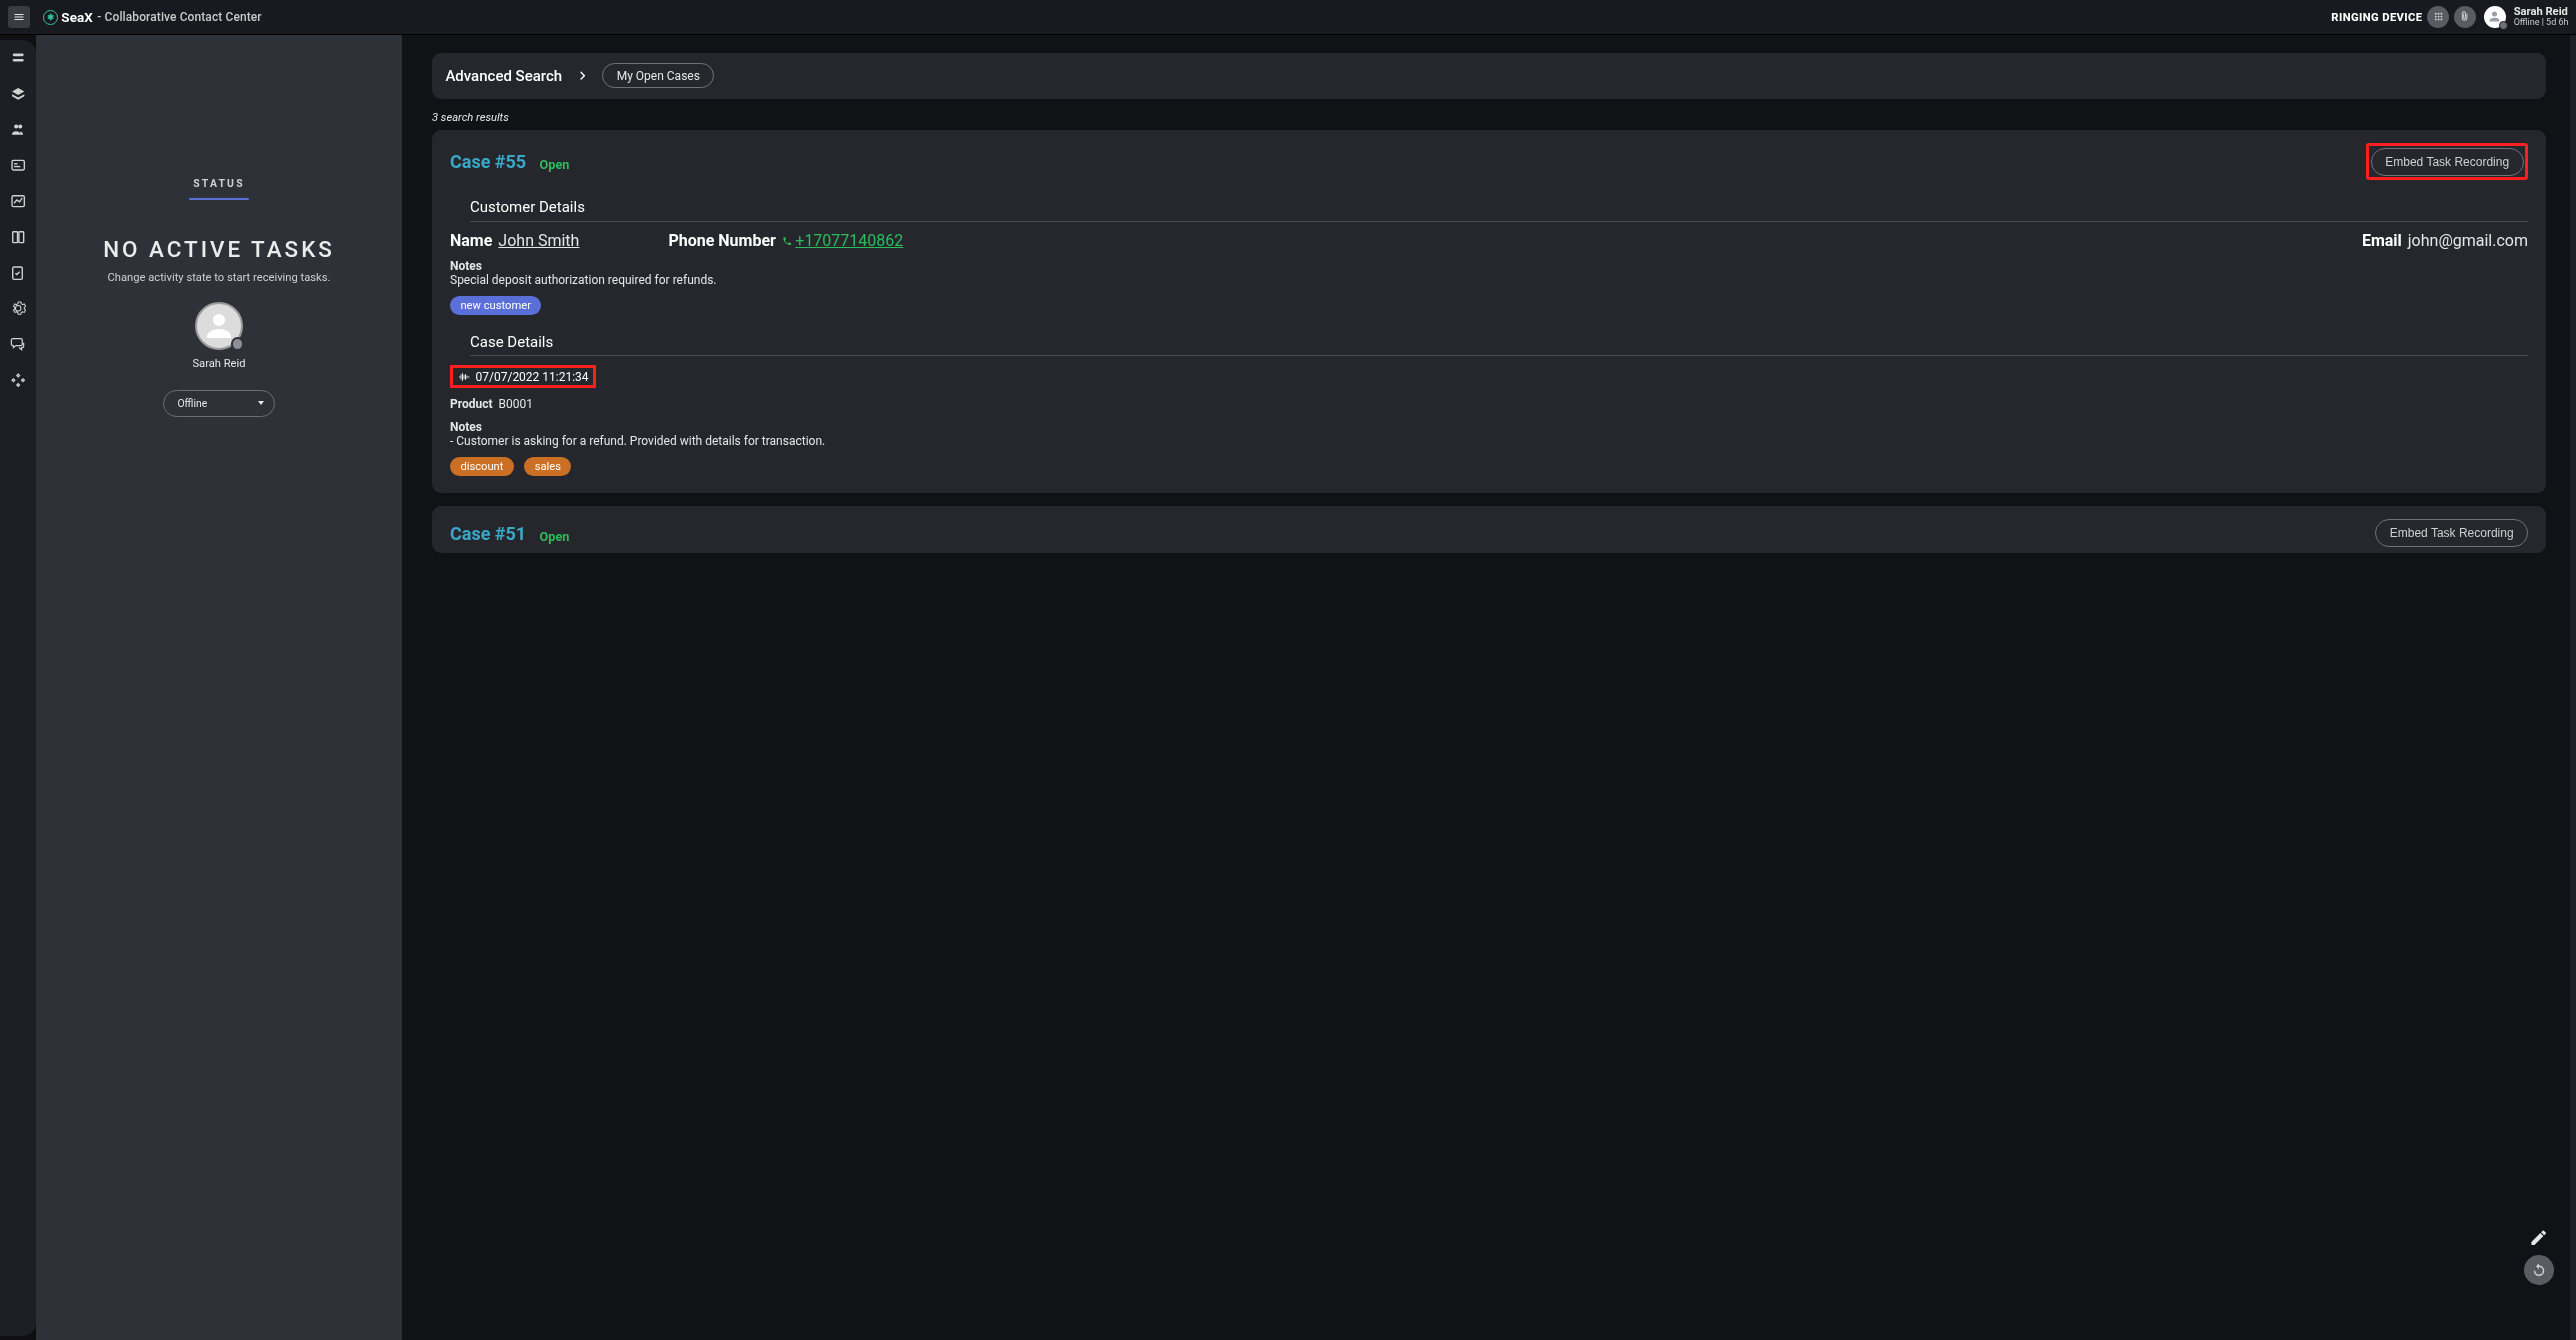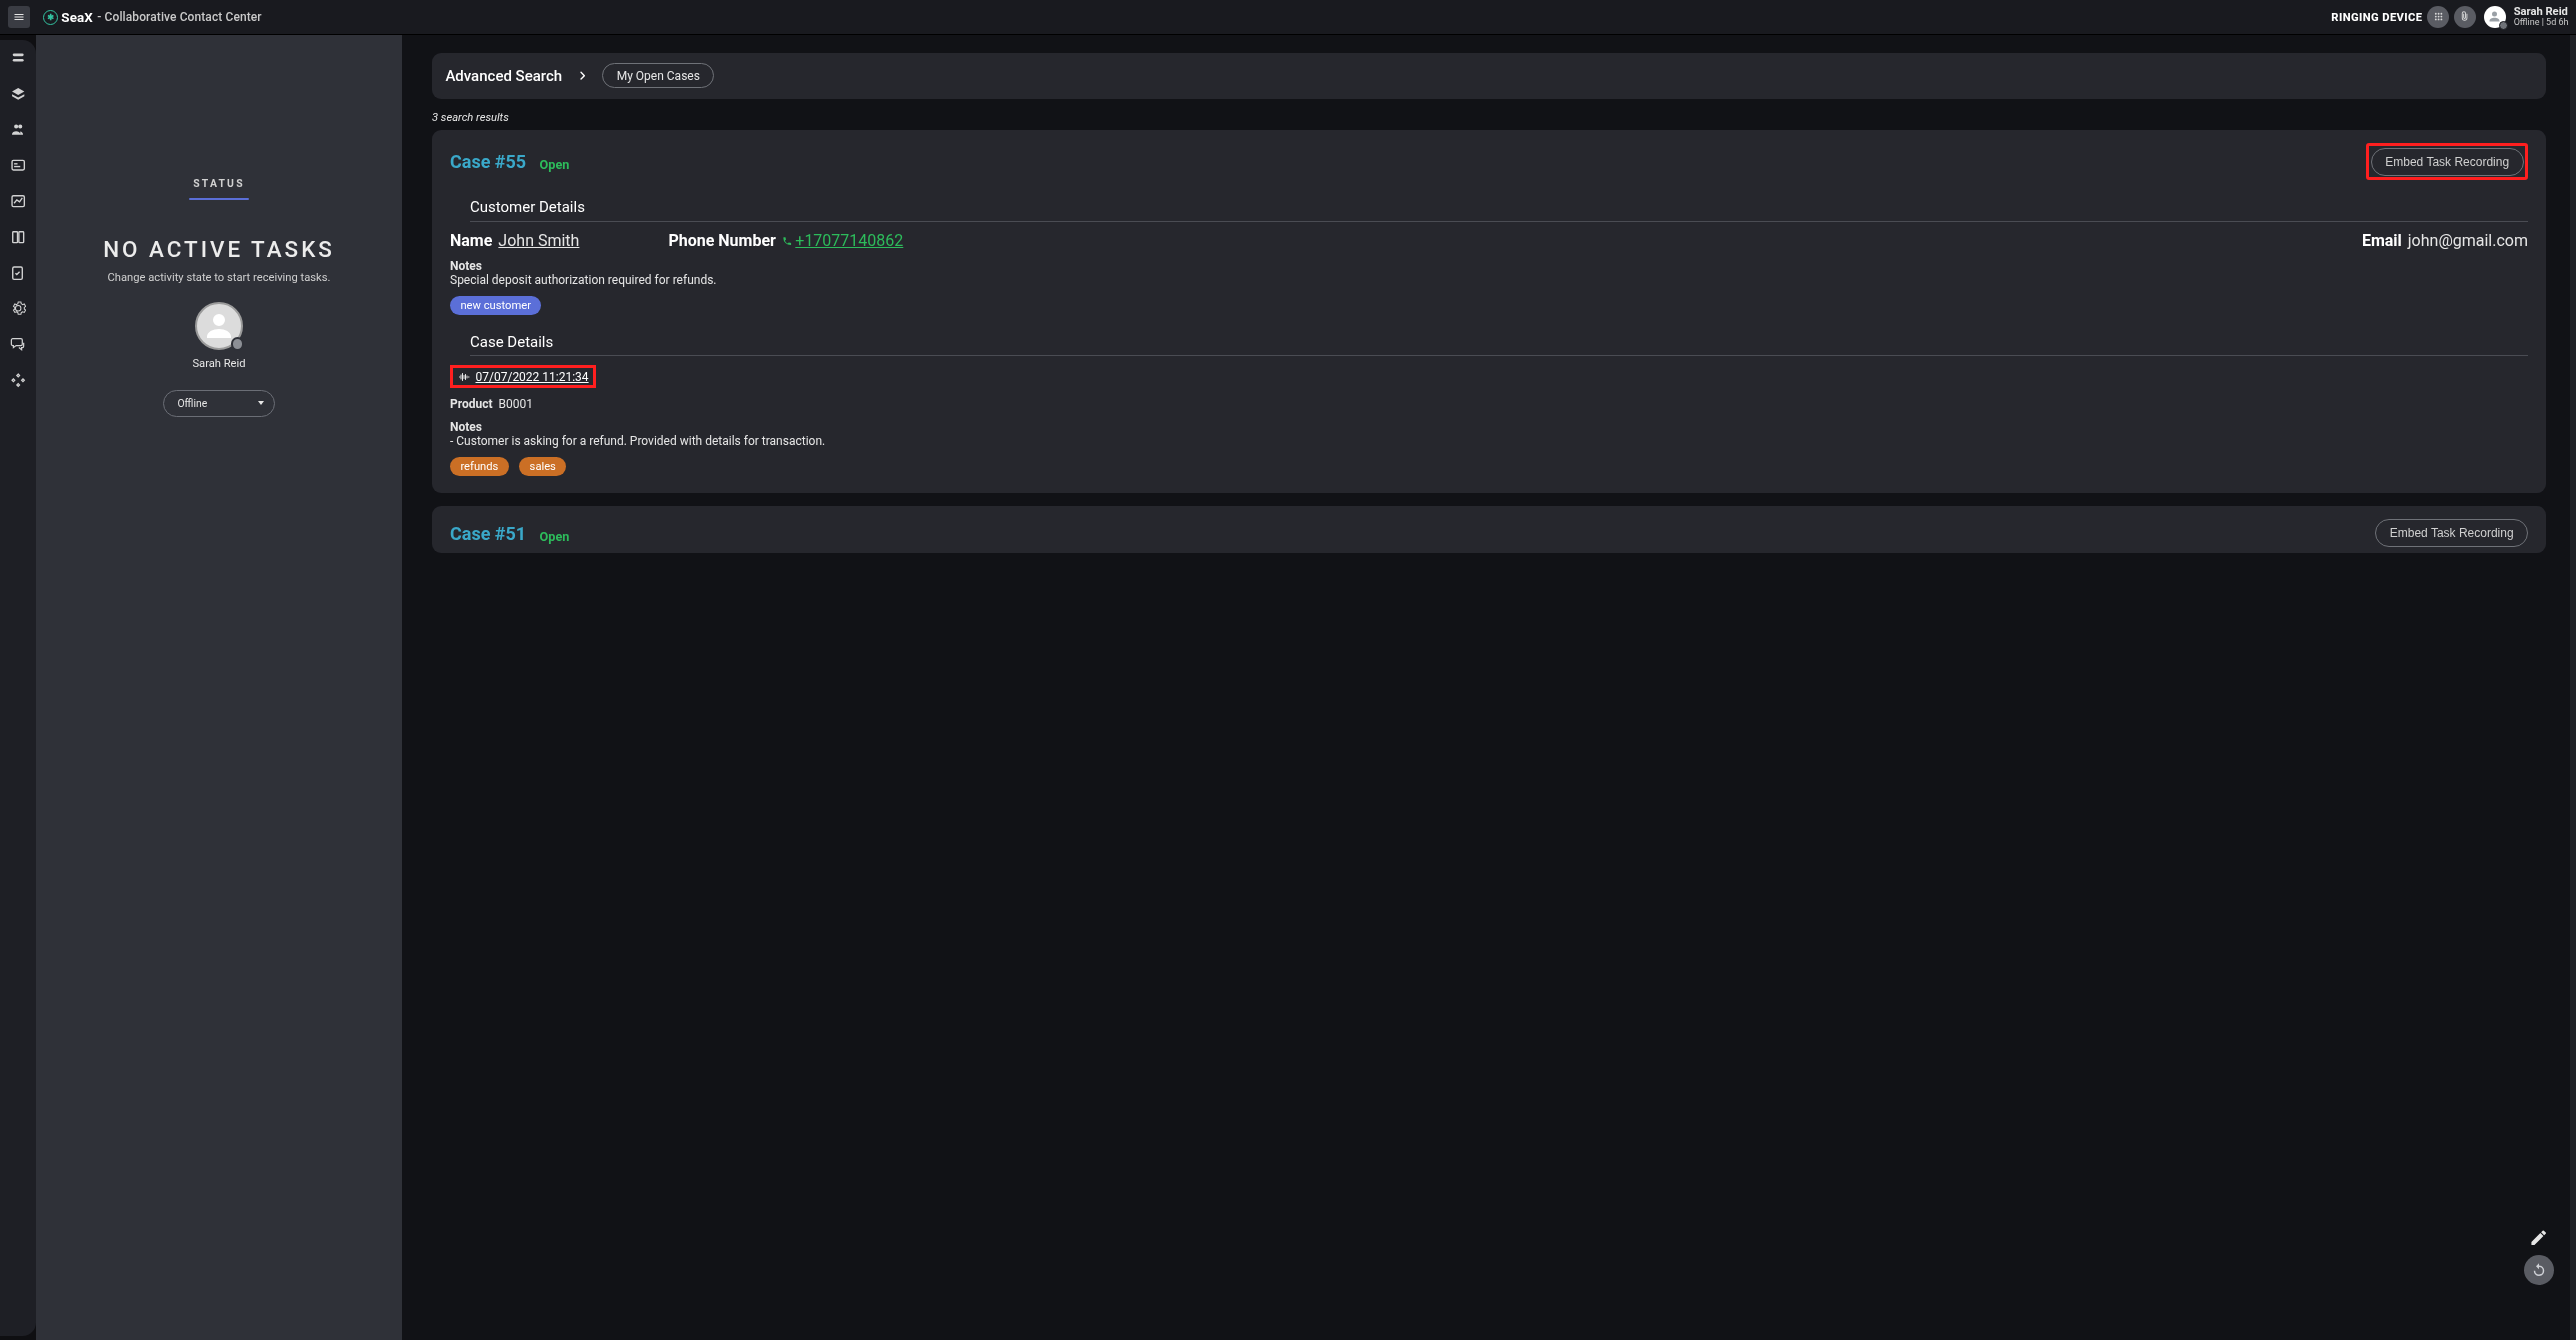--- a/index.html
+++ b/index.html
@@ -76,21 +76,21 @@
   .notes-block { margin-top: 9px; font-size: 12px; }
   .notes-block .lbl { font-weight: 700; }
 
   .tag { display: inline-block; padding: 3px 10.4px; border-radius: 10.4px; font-size: 11.2px; color: #ffffff; margin-right: 7.5px; margin-top: 9px; }
   .tag-blue { background: #5b6fd8; }
   .tag-orange { background: #cb6f25; }
 
   .recording-row { display: inline-flex; align-items: center; gap: 6px; margin-top: 9px; }
   .hl-box-rec { border: 3px solid #ff1f1f; padding: 1.5px 4.5px; display: inline-flex; align-items: center; gap: 6px; }
   .wave-icon { width: 12px; height: 12px; }
-  .rec-link { color: #ffffff; text-decoration: underline; font-size: 12px; cursor: pointer; }
+  .rec-link { color: #ffffff; font-size: 12px; cursor: pointer; }
 
   .product-row { margin-top: 9px; font-size: 12px; }
   .product-row .lbl { font-weight: 700; margin-right: 6px; }
 
   
   .float-icons { position: absolute; right: 22.4px; bottom: 55px; display: flex; flex-direction: column; align-items: center; gap: 4.5px; }
   .pencil-icon svg { width: 19.4px; height: 19.4px; fill: #e6e6e6; }
   .refresh-btn { width: 30px; height: 30px; border-radius: 50%; background: #5a5c63; display:flex; align-items:center; justify-content:center; cursor:pointer; }
   .refresh-btn svg { width: 18px; height: 18px; fill: #cfd1d6; }
 
@@ -267,21 +267,21 @@
           <span class="rec-link">07/07/2022 11:21:34</span>
         </span>
       </div>
       <div class="product-row">
         <span class="lbl">Product</span><span>B0001</span>
       </div>
       <div class="notes-block">
         <div class="lbl">Notes</div>
         <div>- Customer is asking for a refund. Provided with details for transaction.</div>
       </div>
-      <span class="tag tag-orange">refunds</span>
+      <span class="tag tag-orange">discount</span>
       <span class="tag tag-orange">sales</span>
     </div>
 
     <div class="case-card" style="padding-bottom:6px;">
       <div class="case-header-row">
         <div class="case-title-group">
           <span class="case-title">Case #51</span>
           <span class="badge-open">Open</span>
         </div>
         <button class="embed-btn">Embed Task Recording</button>

